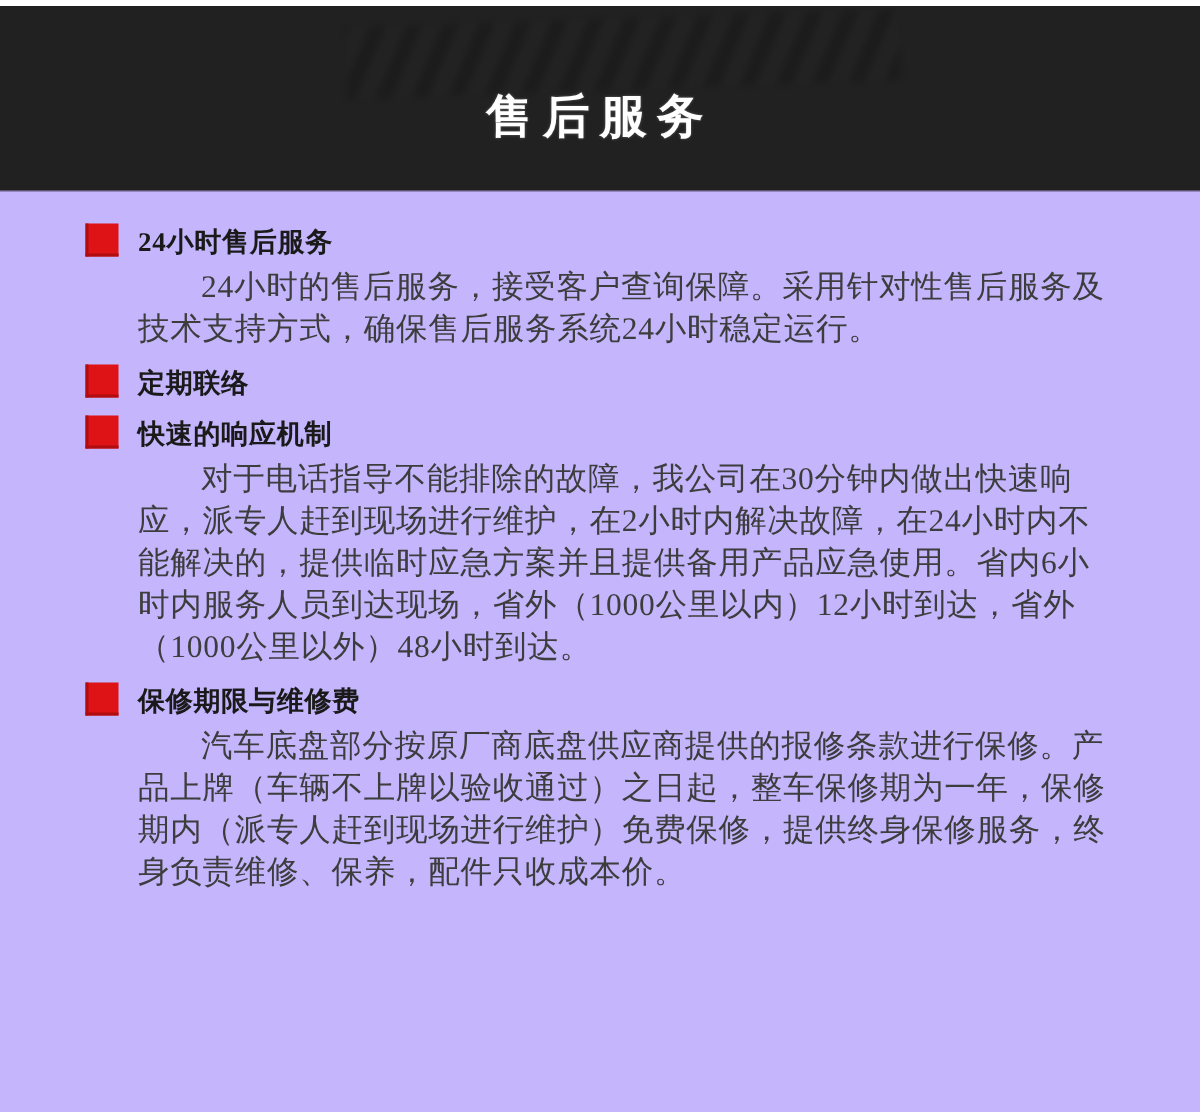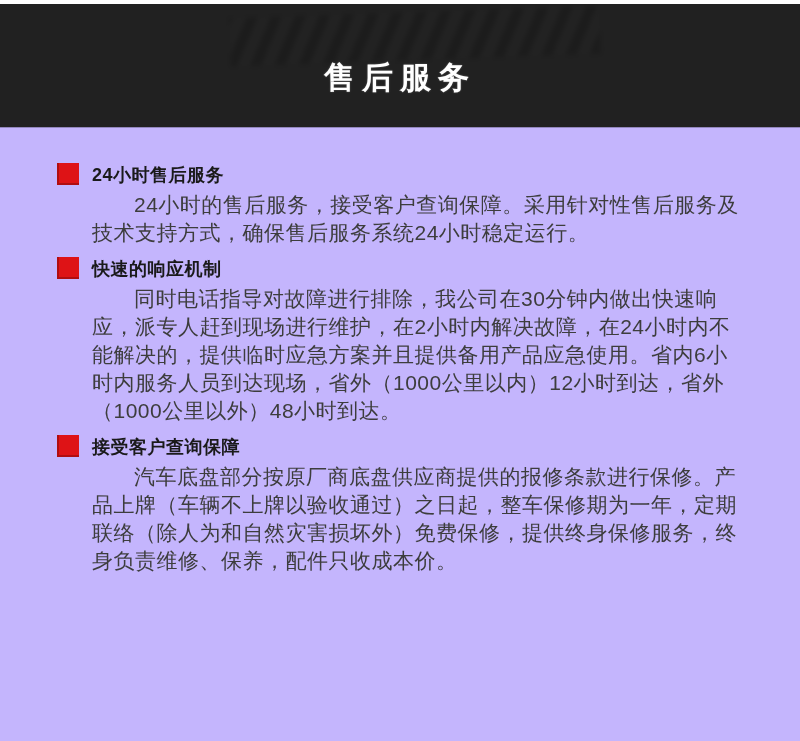--- a/index.html
+++ b/index.html
@@ -52,21 +52,22 @@
     );
     opacity: 0.30;
     transform: rotate(-2deg);
     filter: blur(2px);
     pointer-events: none;
   }
 
   
   .content {
     box-sizing: border-box;
-    padding: 36px 54px 0 92px;
+    padding: 22px 54px 0 92px;
+    font-family: Liberation Serif, serif;
   }
   .section { margin: 0 0 10px 0; }
   .section-header {
     position: relative;
     height: 24px;
     margin: 0;
   }
   .bullet {
     position: absolute;
     left: -35px;
@@ -110,32 +111,36 @@
   <div class="content" id="sections">
   <section class="section">
     <div class="section-header">
       <span class="bullet"></span>
       <h2 class="section-title">24小时售后服务</h2>
     </div>
   <p>24小时的售后服务，接受客户查询保障。采用针对性售后服务及技术支持方式，确保售后服务系统24小时稳定运行。</p>
       </section>
 
   <section class="section">
+    <div class="section-header">
+      <span class="bullet"></span>
+      <h2 class="section-title">定期联络</h2>
+    </div>
       </section>
 
   <section class="section">
     <div class="section-header">
       <span class="bullet"></span>
       <h2 class="section-title">快速的响应机制</h2>
     </div>
-        <p>同时电话指导对故障进行排除，我公司在30分钟内做出快速响应，派专人赶到现场进行维护，在2小时内解决故障，在24小时内不能解决的，提供临时应急方案并且提供备用产品应急使用。省内6小时内服务人员到达现场，省外（1000公里以内）12小时到达，省外（1000公里以外）48小时到达。</p>
+        <p>对于电话指导不能排除的故障，我公司在30分钟内做出快速响应，派专人赶到现场进行维护，在2小时内解决故障，在24小时内不能解决的，提供临时应急方案并且提供备用产品应急使用。省内6小时内服务人员到达现场，省外（1000公里以内）12小时到达，省外（1000公里以外）48小时到达。</p>
       </section>
 
   <section class="section">
     <div class="section-header">
       <span class="bullet"></span>
-      <h2 class="section-title">接受客户查询保障</h2>
+      <h2 class="section-title">保修期限与维修费</h2>
     </div>
-  <p>汽车底盘部分按原厂商底盘供应商提供的报修条款进行保修。产品上牌（车辆不上牌以验收通过）之日起，整车保修期为一年，定期联络（除人为和自然灾害损坏外）免费保修，提供终身保修服务，终身负责维修、保养，配件只收成本价。</p>
+  <p>汽车底盘部分按原厂商底盘供应商提供的报修条款进行保修。产品上牌（车辆不上牌以验收通过）之日起，整车保修期为一年，保修期内（派专人赶到现场进行维护）免费保修，提供终身保修服务，终身负责维修、保养，配件只收成本价。</p>
       </section>
 </div>
 
 </div>
 
 </body></html>

